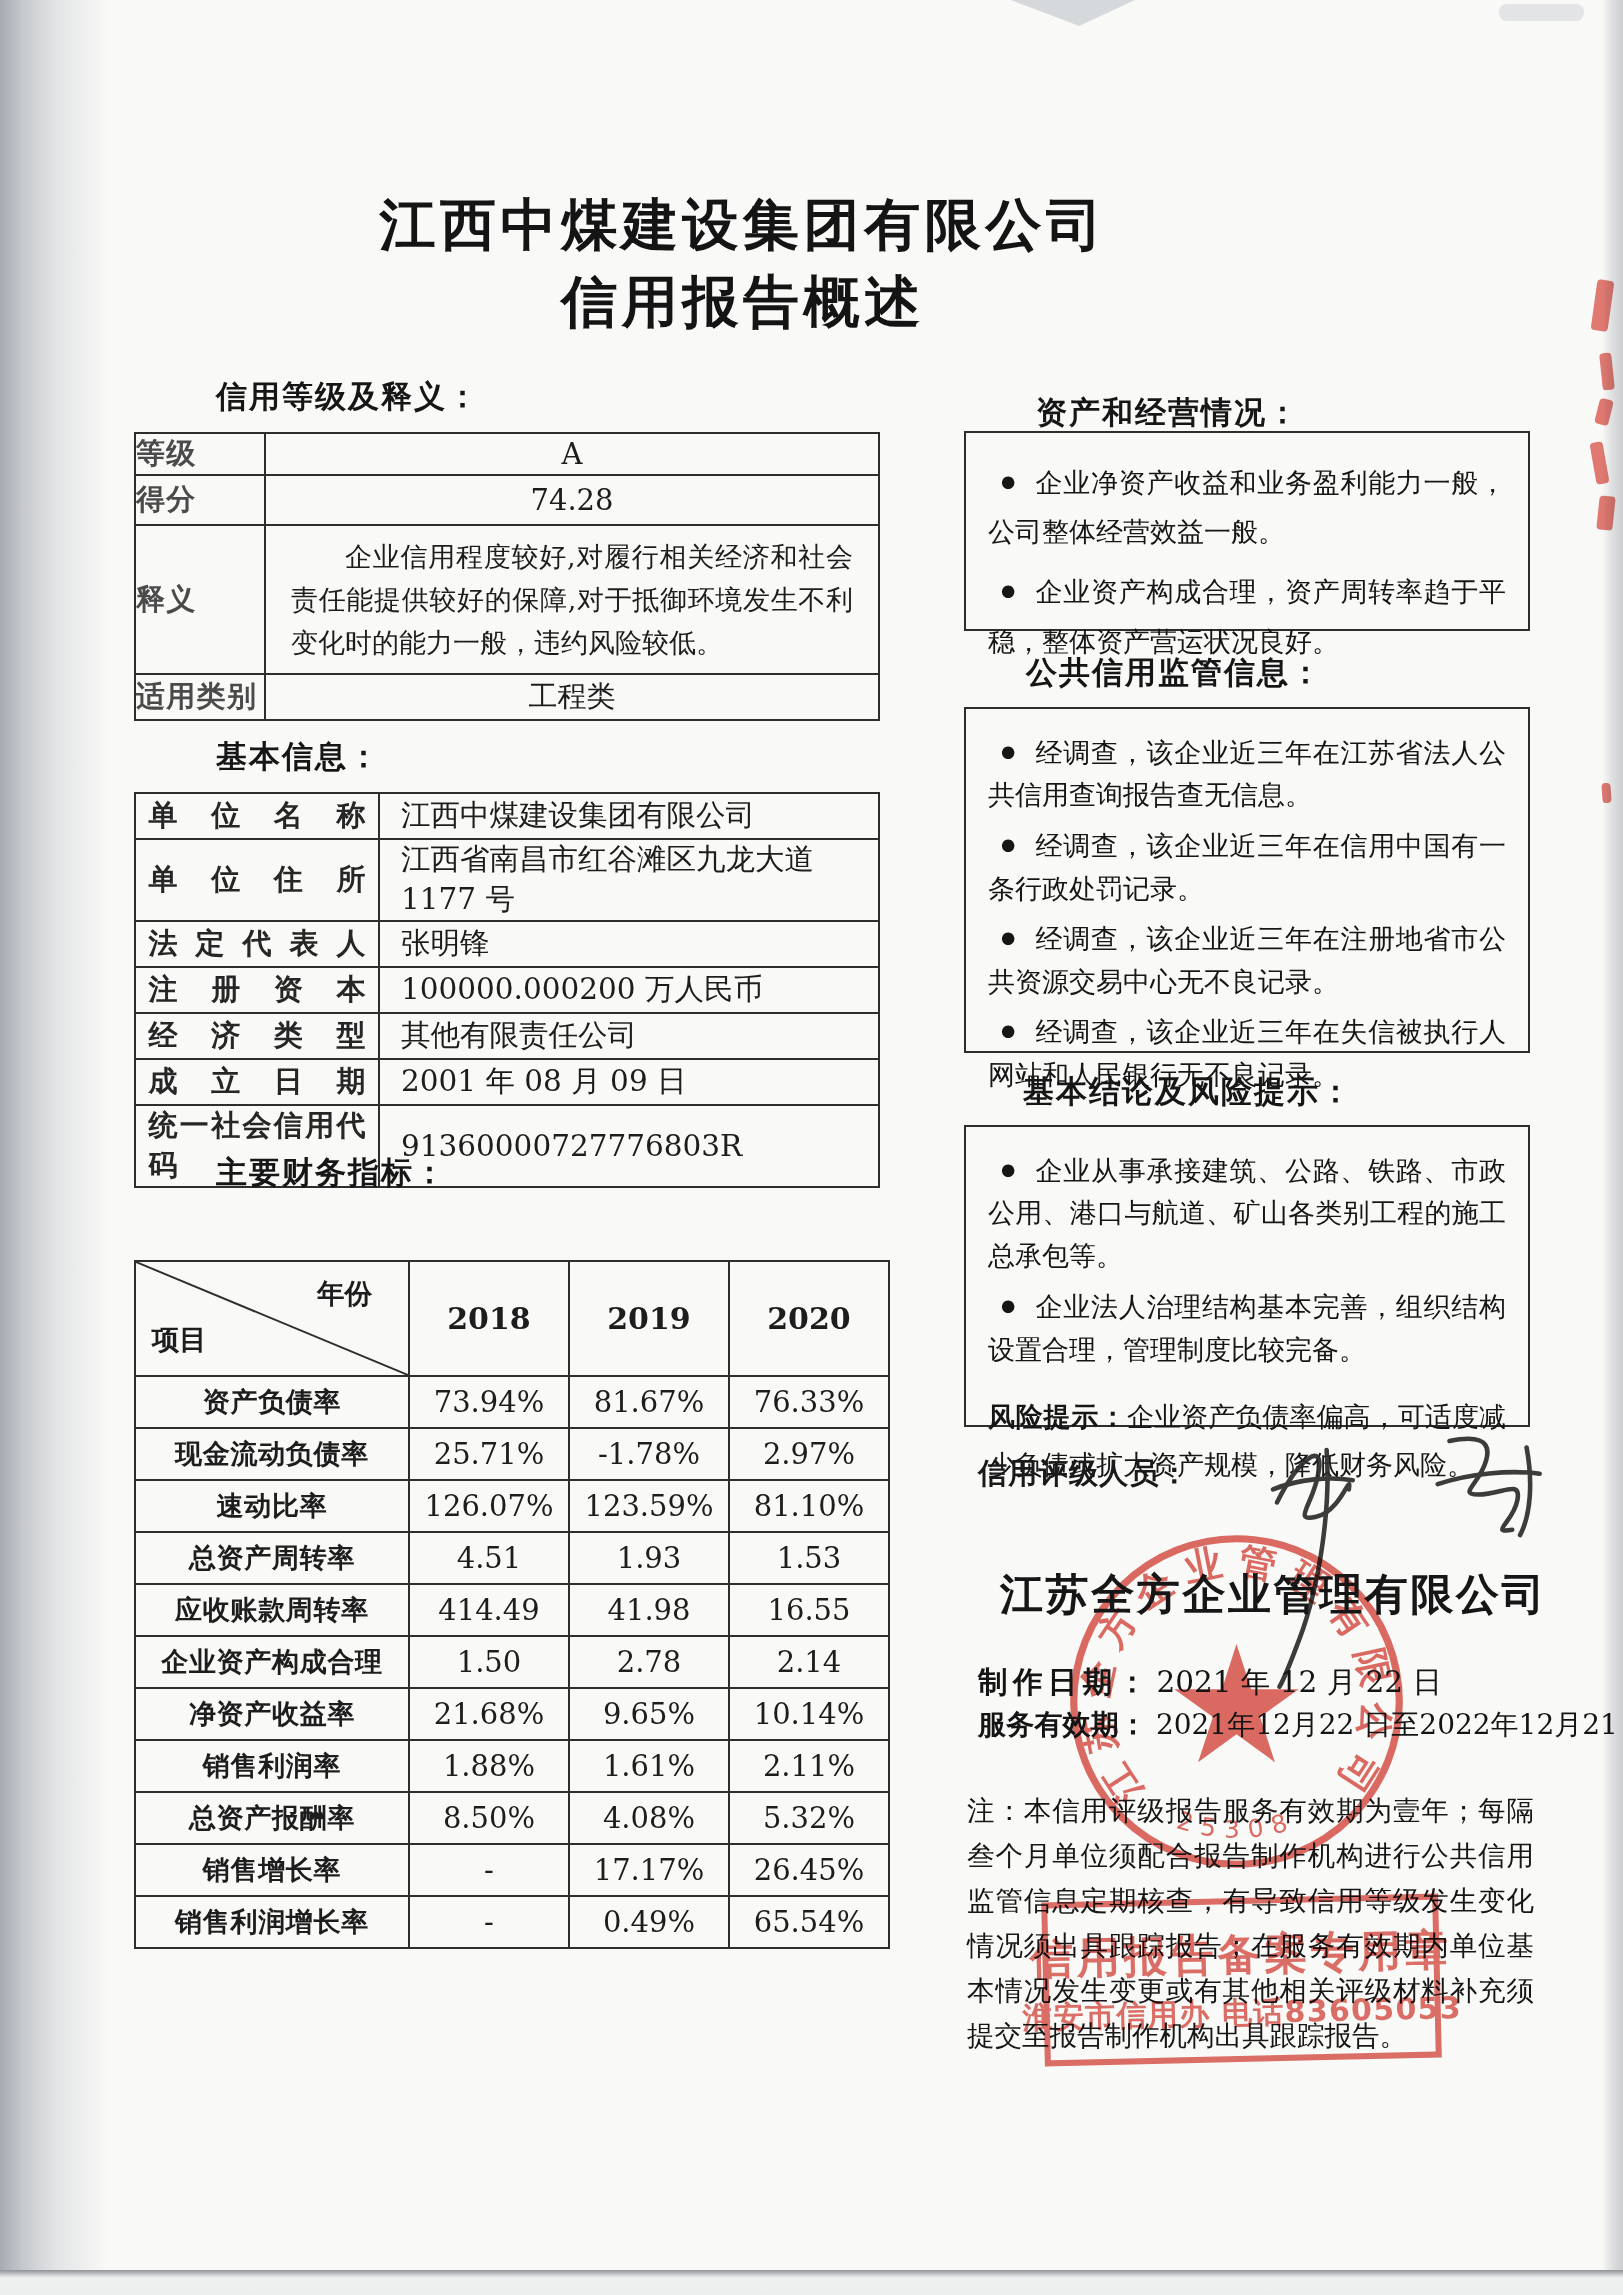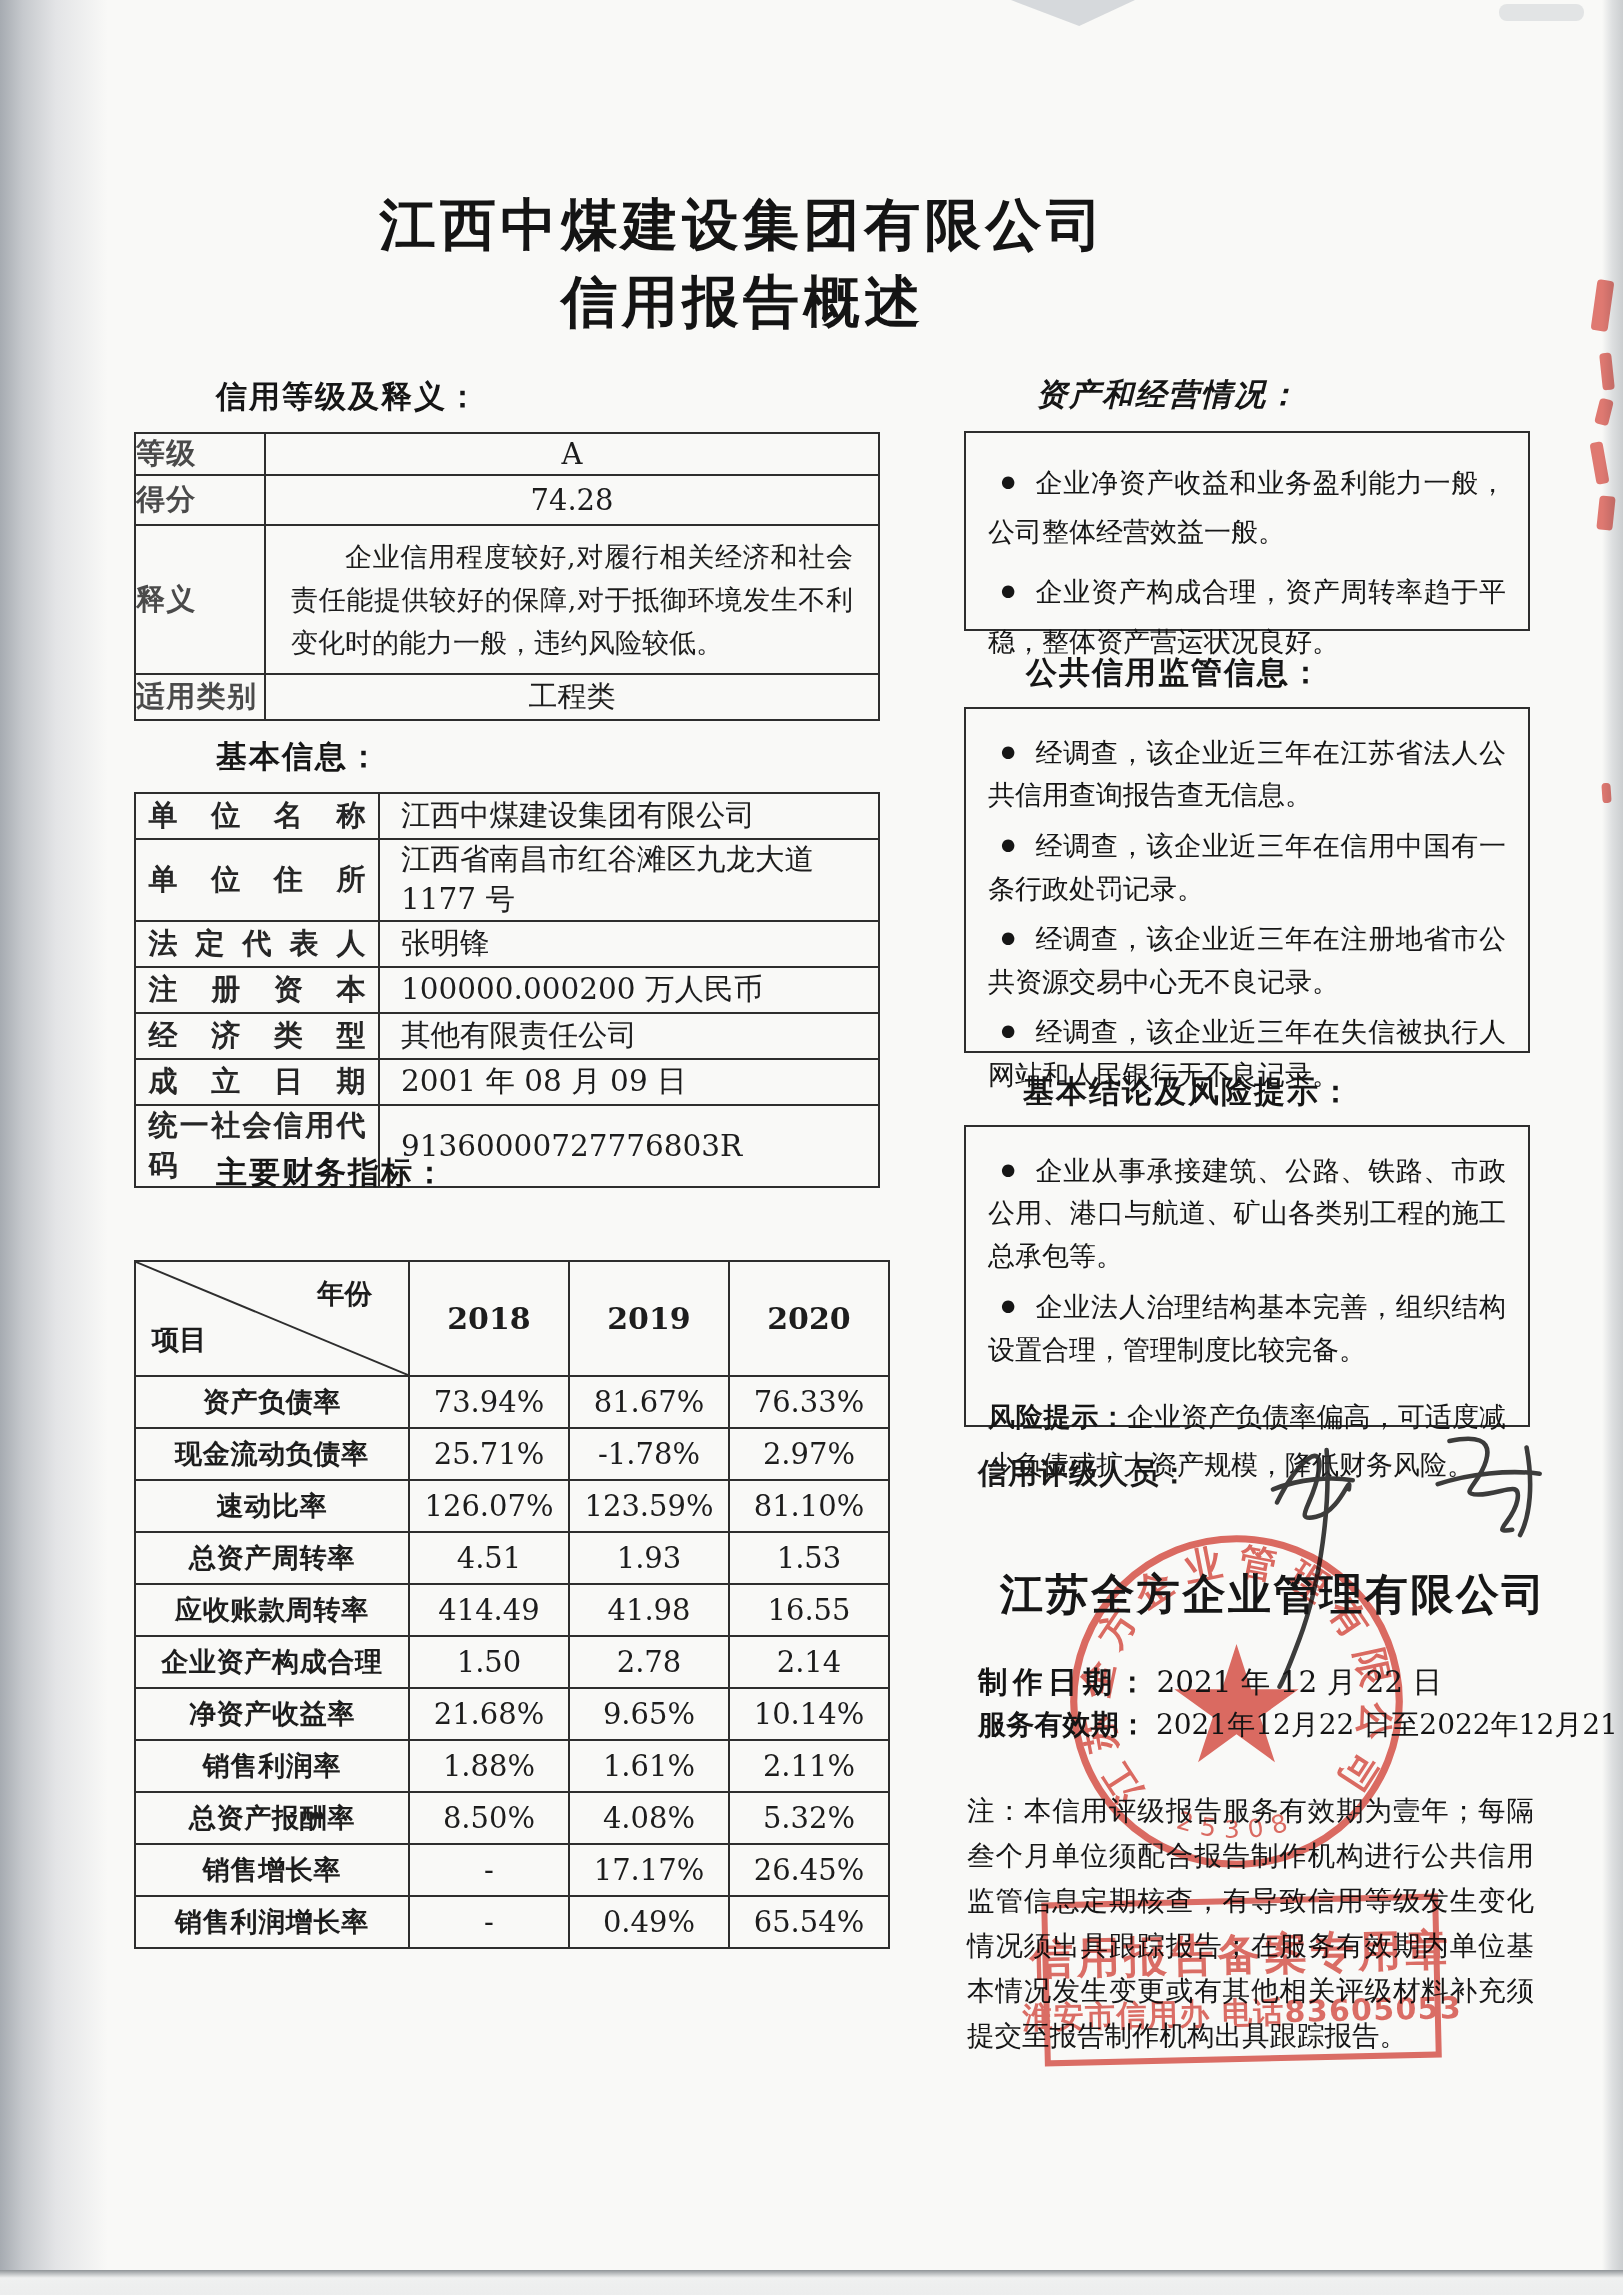--- a/index.html
+++ b/index.html
@@ -269,21 +269,21 @@
     </tr>
     <tr class="rw">
       <td class="rl">销售利润增长率</td>
       <td class="rv">-</td>
       <td class="rv">0.49%</td>
       <td class="rv">65.54%</td>
     </tr>
   </tbody>
     </table>
 
-  <div class="sec-h" style="left:1036px;top:374px;font-style:italic;">资产和经营情况：</div>
+  <div class="sec-h" style="left:1036px;top:392px;">资产和经营情况：</div>
   <div class="box lh76" style="left:964px;top:431px;width:566px;height:200px;">
     <p class="bp"><span class="dot">●</span><span>企业净资产收益和业务盈利能力一般，公司整体经营效益一般。</span></p>
     <p class="bp"><span class="dot">●</span><span>企业资产构成合理，资产周转率趋于平稳，整体资产营运状况良好。</span></p>
   </div>
 
   <div class="sec-h" style="left:1026px;top:652px;">公共信用监管信息：</div>
   <div class="box lh66" style="left:964px;top:707px;width:566px;height:346px;">
     <p class="bp"><span class="dot">●</span><span>经调查，该企业近三年在江苏省法人公共信用查询报告查无信息。</span></p>
     <p class="bp"><span class="dot">●</span><span>经调查，该企业近三年在信用中国有一条行政处罚记录。</span></p>
     <p class="bp"><span class="dot">●</span><span>经调查，该企业近三年在注册地省市公共资源交易中心无不良记录。</span></p>

